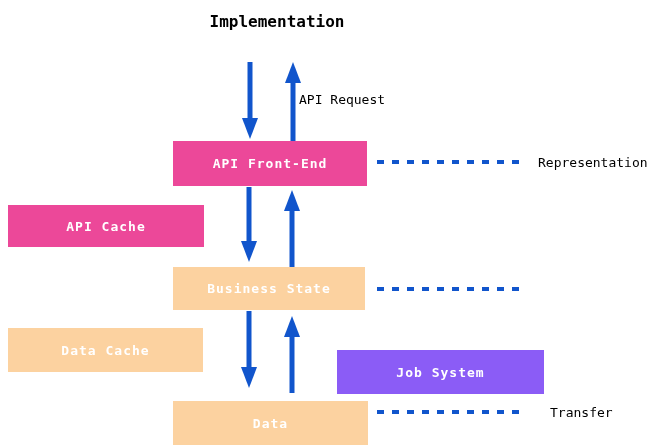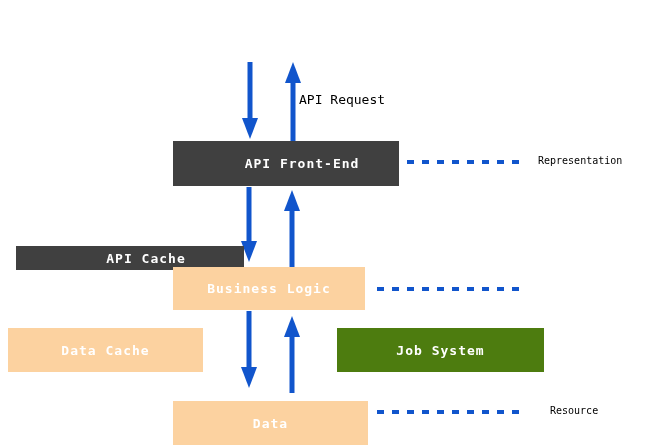--- a/index.html
+++ b/index.html
@@ -10,44 +10,45 @@
     font-family:"DejaVu Sans Mono","Liberation Mono",monospace;
     overflow:hidden;
   }
   .title{
     position:absolute;left:166px;top:12px;width:222px;
     text-align:center;font-size:16px;font-weight:bold;color:#000000;
   }
   .flow-label{position:absolute;font-size:13px;color:#000000;white-space:nowrap;}
   #lbl-request{left:150px;top:92px;}
   #lbl-response{left:299px;top:92px;}
-  .layer-label{position:absolute;font-size:10px;color:#000000;white-space:nowrap;}
+  .layer-label{position:absolute;font-size:13px;color:#000000;white-space:nowrap;}
   #lbl-representation{left:538px;top:155px;}
   #lbl-state-transfer{left:546px;top:281px;}
   #lbl-resource{left:550px;top:405px;}
   .box{
     position:absolute;display:flex;align-items:center;justify-content:center;
     color:#ffffff;font-weight:bold;font-size:13px;letter-spacing:1px;white-space:nowrap;
   }
-  .cyan{background:#404040;padding-left:32px;}
+  .cyan{background:#ec4899;}
   .peach{background:#FCD2A0;}
-  .gray{background:#4d7c0f;}
+  .gray{background:#8b5cf6;margin-top:22px;}
   #box-api-front-end{left:173px;top:141px;width:194px;height:45px;}
-  #box-api-cache{left:16px;top:205px;width:196px;height:24px;margin-top:41px;}
+  #box-api-cache{left:8px;top:205px;width:196px;height:42px;}
   #box-business-logic{left:173px;top:267px;width:192px;height:43px;}
   #box-data-cache{left:8px;top:328px;width:195px;height:44px;}
   #box-job-system{left:337px;top:328px;width:207px;height:44px;}
   #box-data{left:173px;top:393px;width:195px;height:44px;margin-top:8px;}
   #arrow-layer{position:absolute;left:0;top:0;width:664px;height:446px;pointer-events:none;}
 </style>
 </head>
 <body>
 
 <div id="canvas">
 
+  <div class="title">Implementation</div>
 
   <div class="flow-label" id="lbl-response">API Request</div>
 
   <svg id="arrow-layer" viewBox="0 0 664 446" xmlns="http://www.w3.org/2000/svg">
 
     <g>
       <line x1="250" y1="62" x2="250" y2="120" stroke="#1155CC" stroke-width="5"></line>
       <polygon points="242,118 258,118 250,139" fill="#1155CC"></polygon>
     </g>
 
@@ -83,31 +84,31 @@
 
   <div class="box cyan" id="box-api-front-end">
     <span>API Front-End</span>
   </div>
 
   <div class="box cyan" id="box-api-cache">
     <span>API Cache</span>
   </div>
 
   <div class="box peach" id="box-business-logic">
-    <span>Business Logic</span>
+    <span>Business State</span>
   </div>
 
   <div class="box peach" id="box-data-cache">
     <span>Data Cache</span>
   </div>
 
   <div class="box gray" id="box-job-system">
     <span>Job System</span>
   </div>
 
   <div class="box peach" id="box-data">
     <span>Data</span>
   </div>
 
   <div class="layer-label" id="lbl-representation">Representation</div>
-  <div class="layer-label" id="lbl-resource">Resource</div>
+  <div class="layer-label" id="lbl-resource">Transfer</div>
 
 </div>
 
 </body></html>

